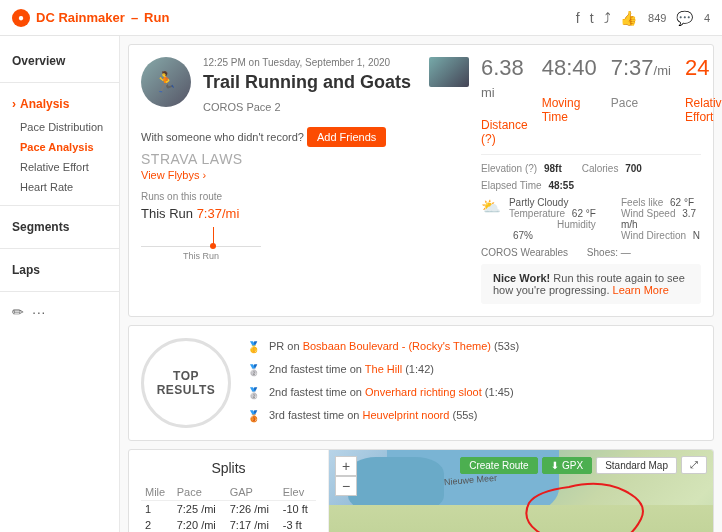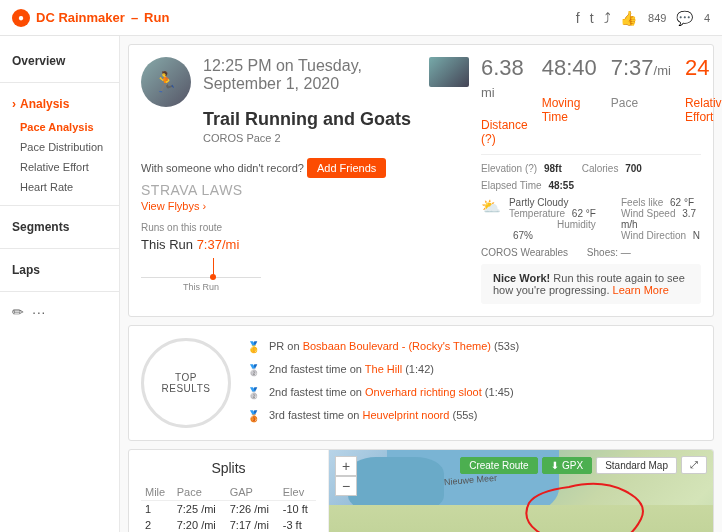--- a/index.html
+++ b/index.html
@@ -32,22 +32,22 @@
     
     .content { flex: 1; overflow-y: auto; background: #f9f9f9; }
 
     
     .activity-card { background: #fff; border: 1px solid #e0e0e0; margin: 8px; padding: 12px; border-radius: 3px; }
     
     .activity-header { display: flex; align-items: flex-start; gap: 12px; margin-bottom: 10px; }
     .activity-avatar { width: 50px; height: 50px; border-radius: 50%; background: #ccc; overflow: hidden; flex-shrink: 0; }
     .activity-avatar-img { width: 100%; height: 100%; background: linear-gradient(135deg, #8aa, #556); display: flex; align-items: center; justify-content: center; color: #fff; font-size: 20px; }
     .activity-info { flex: 1; }
-    .activity-time { font-size: 16px; color: #777; margin-bottom: 16px; }
-    .activity-title { font-size: 18px; font-weight: 600; color: #333; margin-bottom: 2px; }
+    .activity-time { font-size: 10px; color: #777; margin-bottom: 4px; }
+    .activity-title { font-size: 18px; font-weight: 600; color: #333; margin-bottom: 8px; }
     .activity-device { font-size: 11px; color: #777; }
     .activity-thumbnail { width: 40px; height: 30px; background: linear-gradient(135deg, #7aa, #445); border-radius: 2px; flex-shrink: 0; }
 
     
     .stats-row { display: flex; gap: 20px; margin-bottom: 10px; border-bottom: 1px solid #eee; padding-bottom: 10px; }
     .stat-item { display: flex; flex-direction: column; }
     .stat-value { font-size: 22px; font-weight: 300; color: #737373; line-height: 1; }
     .stat-value.orange { color: #fc4c02; }
     .stat-label { font-size: 12px; color: #fc4c02; margin-top: 17px; }
     .stat-label.gray { color: #888; }
@@ -74,21 +74,21 @@
     .friends-section { padding: 8px 12px; font-size: 11px; }
     .friends-text { color: #555; margin-bottom: 4px; }
     .friends-btn { background: #fc4c02; color: #fff; border: none; padding: 4px 10px; border-radius: 3px; font-size: 11px; cursor: pointer; font-weight: 500; }
     .strava-laws { font-size: 10px; color: #aaa; margin-top: 6px; }
     .view-flybys { font-size: 11px; color: #fc4c02; cursor: pointer; margin-top: 2px; }
     .view-flybys span { font-size: 11px; }
 
     
     .results-section { width: 380px; padding: 12px; display: flex; gap: 12px; }
     .results-circle { width: 90px; height: 90px; border-radius: 50%; border: 3px solid #e0e0e0; display: flex; flex-direction: column; align-items: center; justify-content: center; flex-shrink: 0; }
-    .results-circle-title { font-size: 10px; font-weight: 400; color: #555; text-align: right; letter-spacing: 0.5px; }
+    .results-circle-title { font-size: 12px; font-weight: 700; color: #555; text-align: right; letter-spacing: 0.5px; }
     .results-list { flex: 1; display: flex; flex-direction: column; gap: 6px; }
     .result-item { display: flex; align-items: flex-start; gap: 6px; font-size: 11px; }
     .result-medal { width: 16px; height: 16px; flex-shrink: 0; margin-top: 1px; }
     .medal-gold { color: #f5a623; }
     .medal-silver { color: #9b9b9b; }
     .medal-bronze { color: #c47b3e; }
     .result-text { color: #555; }
     .result-link { color: #fc4c02; text-decoration: none; cursor: pointer; }
 
     
@@ -145,22 +145,22 @@
     <div class="sidebar">
       <div class="sidebar-section">
         <div class="sidebar-item-header">Overview</div>
       </div>
       <div class="sidebar-divider"></div>
       <div class="sidebar-section">
         <div class="sidebar-item-header" style="color:#fc4c02; display:flex; align-items:center; gap:4px;">
           <span style="color:#fc4c02;">›</span>
           <span>Analysis</span>
         </div>
+        <div class="sidebar-item">Pace Distribution</div>
         <div class="sidebar-item active">Pace Analysis</div>
-        <div class="sidebar-item">Pace Distribution</div>
         <div class="sidebar-item">Relative Effort</div>
         <div class="sidebar-item">Heart Rate</div>
       </div>
       <div class="sidebar-divider"></div>
       <div class="sidebar-section">
         <div class="sidebar-item-header">Segments</div>
       </div>
       <div class="sidebar-divider"></div>
       <div class="sidebar-section">
         <div class="sidebar-item-header">Laps</div>

